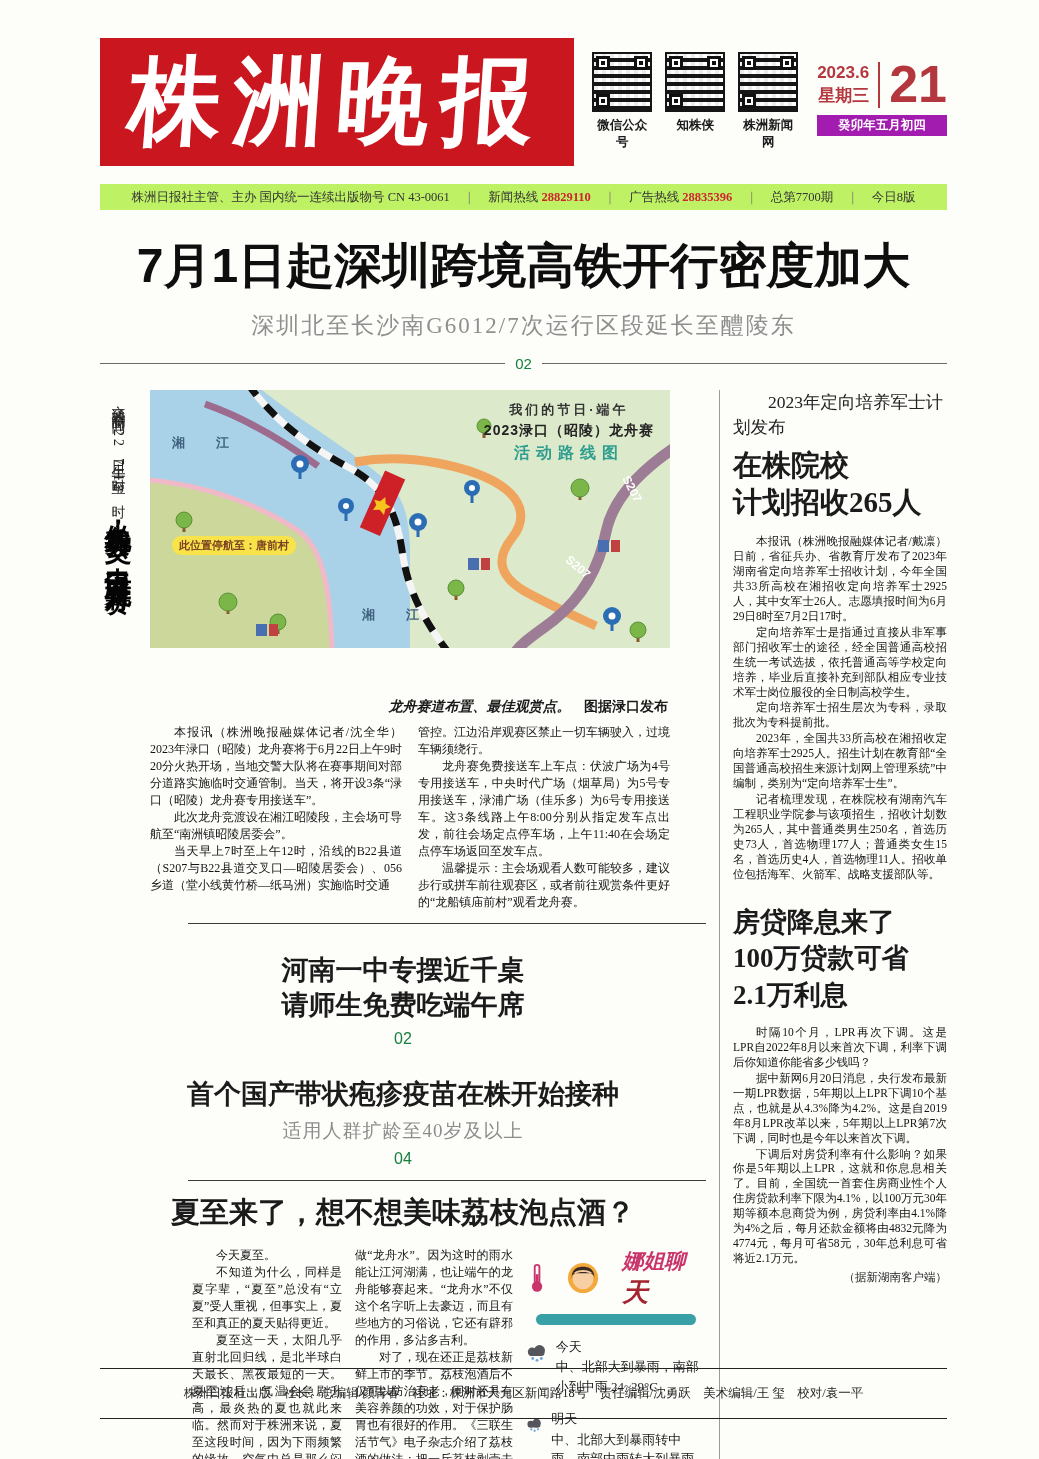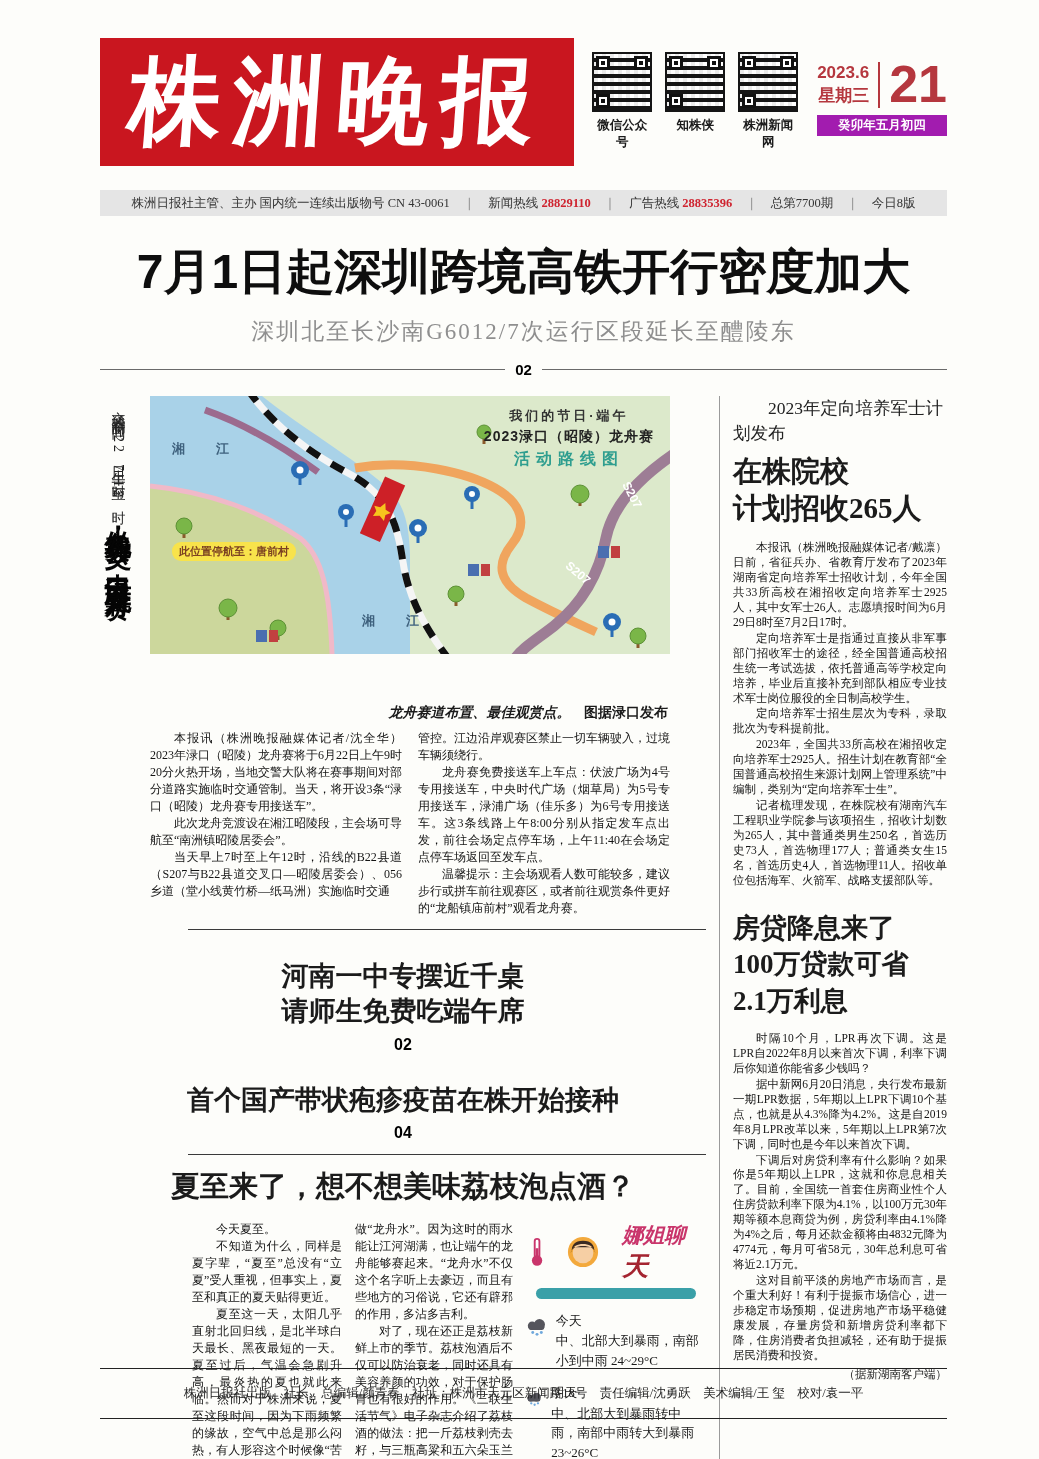--- a/index.html
+++ b/index.html
@@ -24,31 +24,31 @@
   .finder::after { content:""; position:absolute; left:2px; top:2px; width:4px; height:4px; background:#111; }
   .f1 { left:2px; top:2px; } .f2 { right:2px; top:2px; } .f3 { left:2px; bottom:2px; }
   .qr-label { font-size:12.5px; margin-top:5px; font-weight:bold; }
   .datebox { margin-left:6px; color:#b5373e; padding-top:8px; }
   .date-top { display:flex; align-items:center; gap:9px; }
   .dcol { text-align:right; font-weight:bold; font-size:17px; line-height:1.35; font-family:"Liberation Sans",sans-serif; }
   .dsep { width:2px; height:46px; background:#b5373e; }
   .dday { font-size:52px; font-weight:900; line-height:0.95; font-family:"Liberation Sans",sans-serif; }
   .lunar { margin-top:6px; background:#a21caf; color:#fff; font-size:12.5px; padding:2px 8px; font-weight:bold; text-align:center; white-space:nowrap; }
   
-  .infobar { margin-top:24px; background:#e5e5e5; text-align:center; font-size:12.5px; padding:5px 0 4px; color:#333; }
+  .infobar { margin-top:18px; background:#bef264; text-align:center; font-size:12.5px; padding:5px 0 4px; color:#333; }
   .infobar .red { color:#cf2430; font-weight:bold; }
   .infobar .sep { color:#777; margin:0 10px; }
   
   .lead { text-align:center; margin-top:24px; }
   .lead h1 { font-size:48px; font-weight:900; letter-spacing:0px; color:#0e0e0e;
      font-family:"Liberation Sans","DejaVu Sans",sans-serif; white-space:nowrap; }
   .lead .sub { font-size:23px; color:#8f8f8f; margin-top:12px; letter-spacing:2px; }
   .lead-rule { display:flex; align-items:center; margin-top:14px; }
   .lead-rule .line { flex:1; border-top:1px solid #6a6a6a; }
-  .pageref { color:#000000; font-weight:bold; font-size:15px; font-family:"Liberation Sans",sans-serif; }
+  .pageref { color:#15803d; font-weight:normal; font-size:15px; font-family:"Liberation Sans",sans-serif; }
   .lead-rule .pageref { padding:0 10px; }
   
   .main { display:flex; margin-top:18px; }
   .left-region { width:606px; }
   .vdivider { width:1px; background:#9a9a9a; margin:0 13px; }
   .right-col { flex:1; }
   
   .row-top { display:flex; gap:14px; }
   .vhead { writing-mode:vertical-rl; height:372px; padding-top:4px; }
   .vh-kicker { font-size:14px; letter-spacing:3px; color:#222; }
@@ -299,20 +299,21 @@
 
       <div class="lrule"></div>
 
       <div class="brief">
         <div class="b-line1">河南一中专摆近千桌</div>
         <div class="b-line2">请师生免费吃端午席</div>
         <span class="pageref">02</span>
       </div>
       <div class="brief">
         <div class="b-line1">首个国产带状疱疹疫苗在株开始接种</div>
+        <div class="b-sub">适用人群扩龄至40岁及以上</div>
         <span class="pageref">04</span>
       </div>
 
       <div class="lrule"></div>
 
       <div class="solstice">
         <h2>夏至来了，想不想美味荔枝泡点酒？</h2>
         <div class="cols3">
           <div class="scol1">
             <p class="body-p">今天夏至。</p>
@@ -410,21 +411,20 @@
 
       <div>
         <div class="mort-head">
           <div>房贷降息来了</div>
           <div>100万贷款可省</div>
           <div>2.1万利息</div>
         </div>
         <p class="body-p">时隔10个月，LPR再次下调。这是LPR自2022年8月以来首次下调，利率下调后你知道你能省多少钱吗？</p>
         <p class="body-p">据中新网6月20日消息，央行发布最新一期LPR数据，5年期以上LPR下调10个基点，也就是从4.3%降为4.2%。这是自2019年8月LPR改革以来，5年期以上LPR第7次下调，同时也是今年以来首次下调。</p>
         <p class="body-p">下调后对房贷利率有什么影响？如果你是5年期以上LPR，这就和你息息相关了。目前，全国统一首套住房商业性个人住房贷款利率下限为4.1%，以100万元30年期等额本息商贷为例，房贷利率由4.1%降为4%之后，每月还款金额将由4832元降为4774元，每月可省58元，30年总利息可省将近2.1万元。</p>
-        <p class="body-p">这对目前平淡的房地产市场而言，是个重大利好！有利于提振市场信心，进一步稳定市场预期，促进房地产市场平稳健康发展，存量房贷和新增房贷利率都下降，住房消费者负担减轻，还有助于提振居民消费和投资。</p>
         <div class="attribution">（据新湖南客户端）</div>
       </div>
     </div>
   </div>
 
   <div class="footer">
     <span>株洲日报社出版　社长、总编辑/颜青春　社址：株洲市天元区新闻路18号　责任编辑/沈勇跃　美术编辑/王 玺　校对/袁一平</span>
   </div>
 
 </div>

